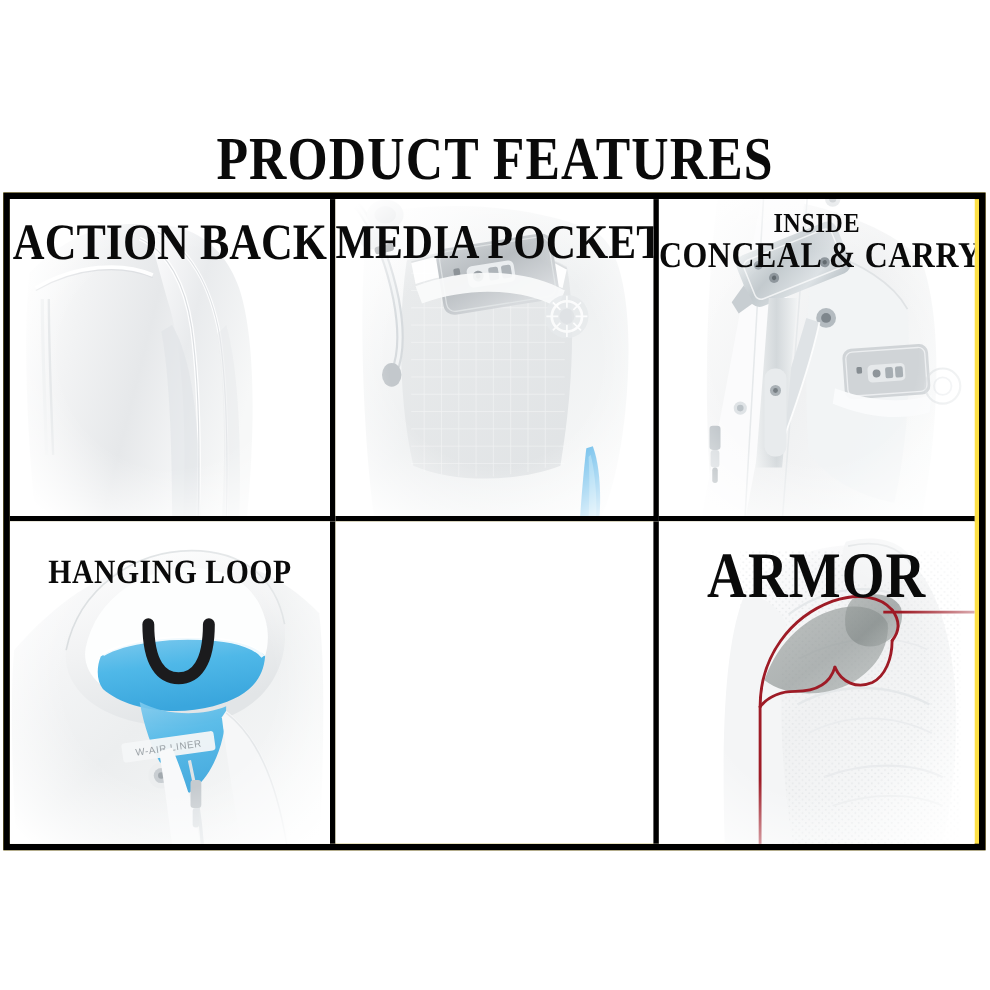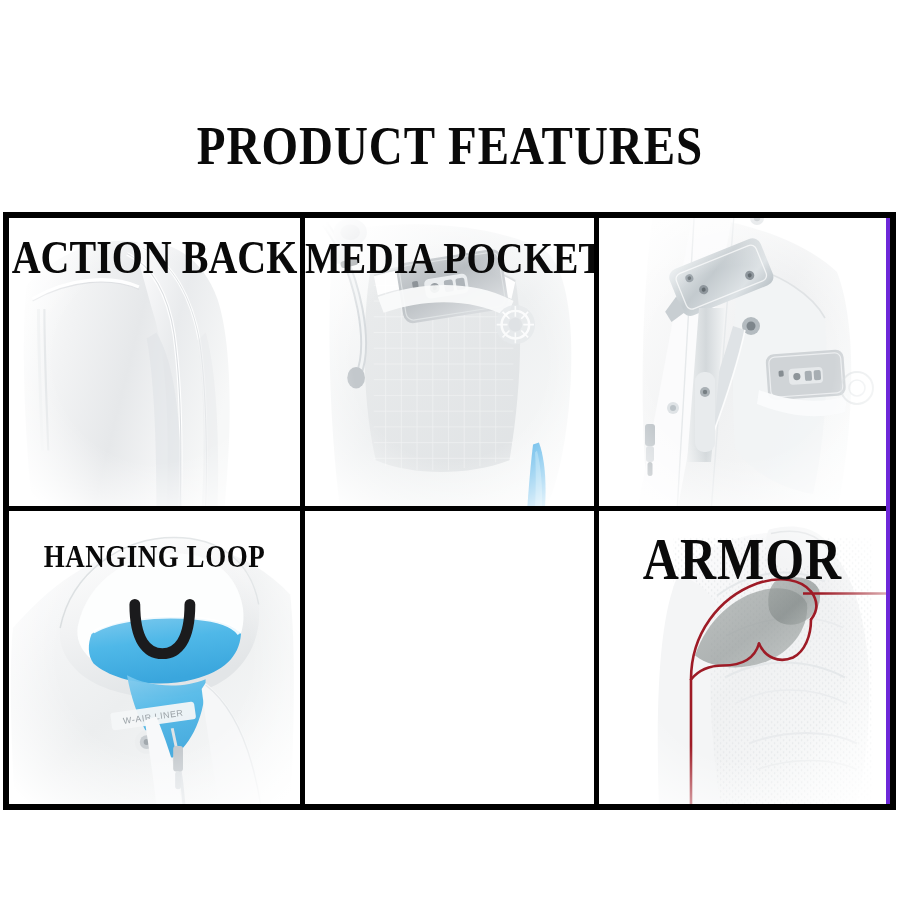--- a/index.html
+++ b/index.html
@@ -35,25 +35,24 @@
 
   
   .features-grid {
     position: absolute;
     left: 3px;
     top: 175px;
     width: 893px;
     height: 598px;
     box-sizing: border-box;
     border: 6px solid #000000;
-    background: #6d28d9;
+    background: #fde047;
     display: grid;
     grid-template-columns: 296px 294px 287px;
     grid-template-rows: 1fr 1fr;
-    margin-top: 37px;
   }
   .cell {
     position: relative;
     overflow: hidden;
     background: #ffffff;
     box-sizing: border-box;
   }
   .cell.bdr-r { border-right: 5px solid #000000; }
   .cell.bdr-b { border-bottom: 5px solid #000000; }
 
@@ -307,20 +306,24 @@
 
         <path d="M160,178 C192,190 222,192 248,184 L246,200 C218,208 188,204 158,192 Z" fill="#fafbfc" opacity="0.95"></path>
 
         <g transform="translate(258,176)" opacity="0.55">
           <circle r="16" fill="none" stroke="#d7dbde" stroke-width="2"></circle>
           <circle r="8" fill="none" stroke="#dfe3e6" stroke-width="1.6"></circle>
         </g>
         <rect width="287" height="300" fill="url(#cc_fade)"></rect>
       </svg>
     </div>
+    <div class="cell-heading h-inside">
+      <span class="l1">INSIDE</span>
+      <span class="l2">CONCEAL &amp; CARRY</span>
+    </div>
   </div>
 
   <div class="cell bdr-r">
     <div class="photo">
       <svg viewBox="0 0 296 300" preserveAspectRatio="xMidYMid slice">
         <defs>
           <linearGradient id="hl_shoulder" x1="0" y1="0" x2="1" y2="1">
             <stop offset="0%" stop-color="#fcfcfd"></stop>
             <stop offset="50%" stop-color="#eceeef"></stop>
             <stop offset="100%" stop-color="#fafbfb"></stop>

